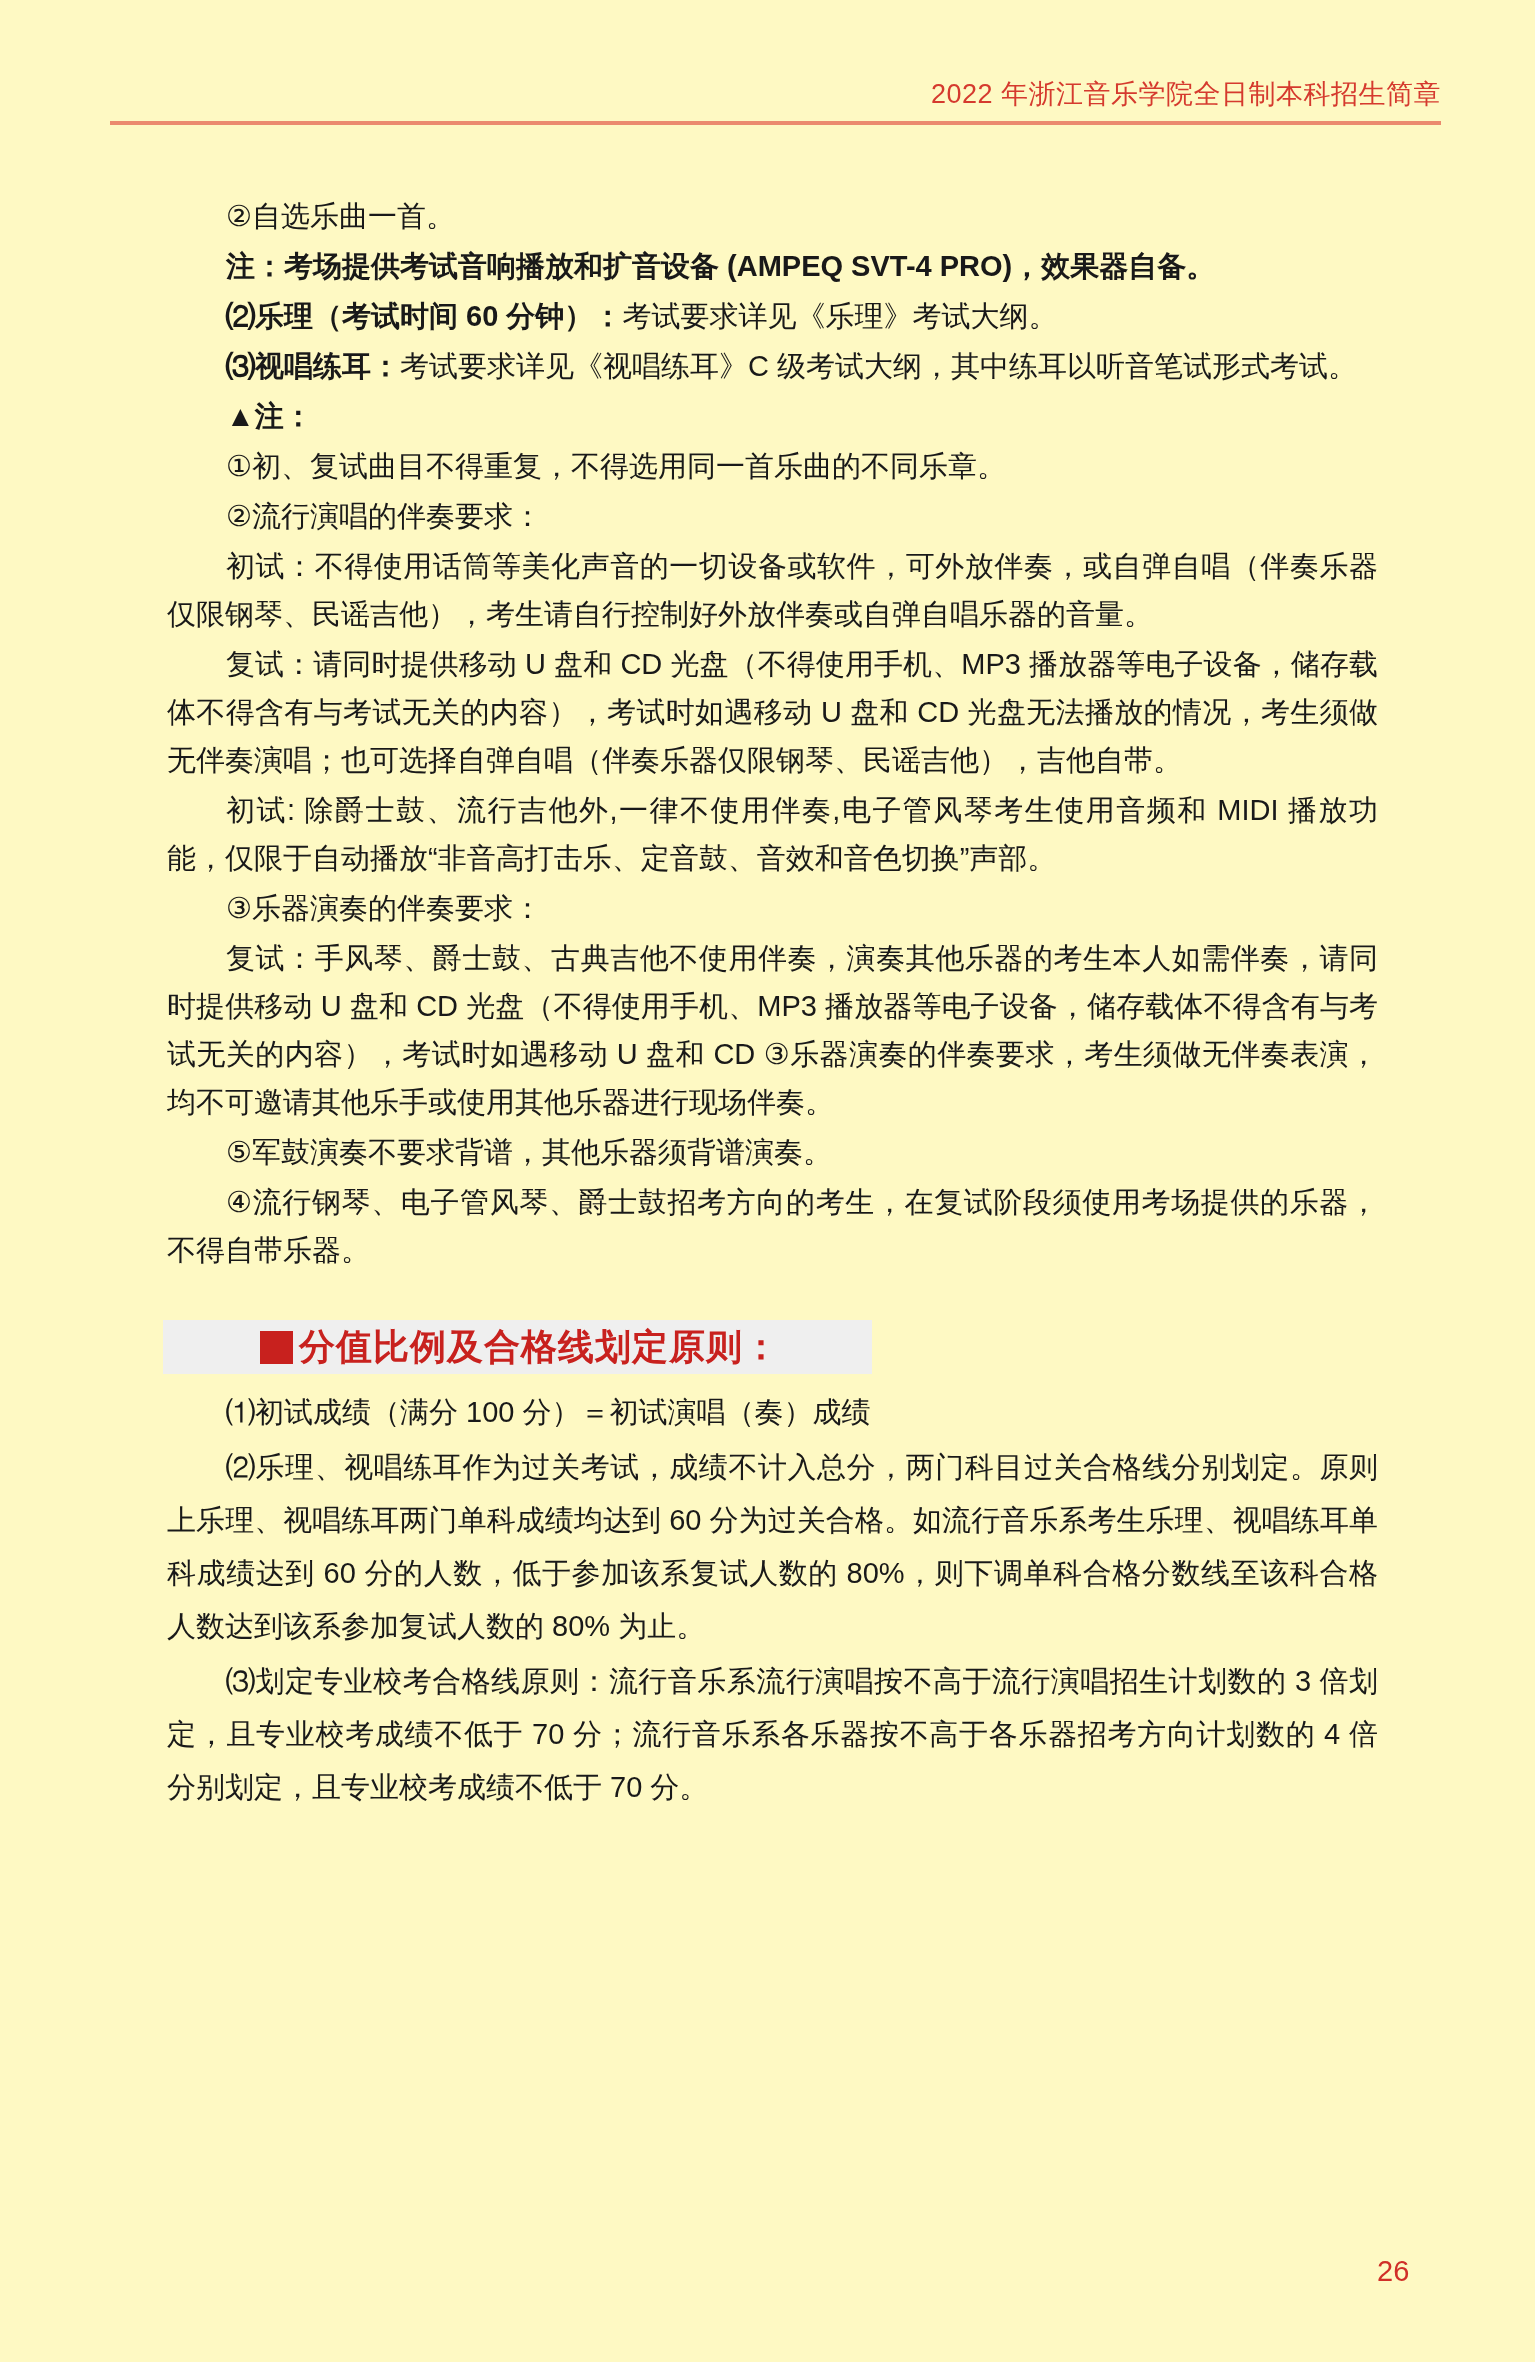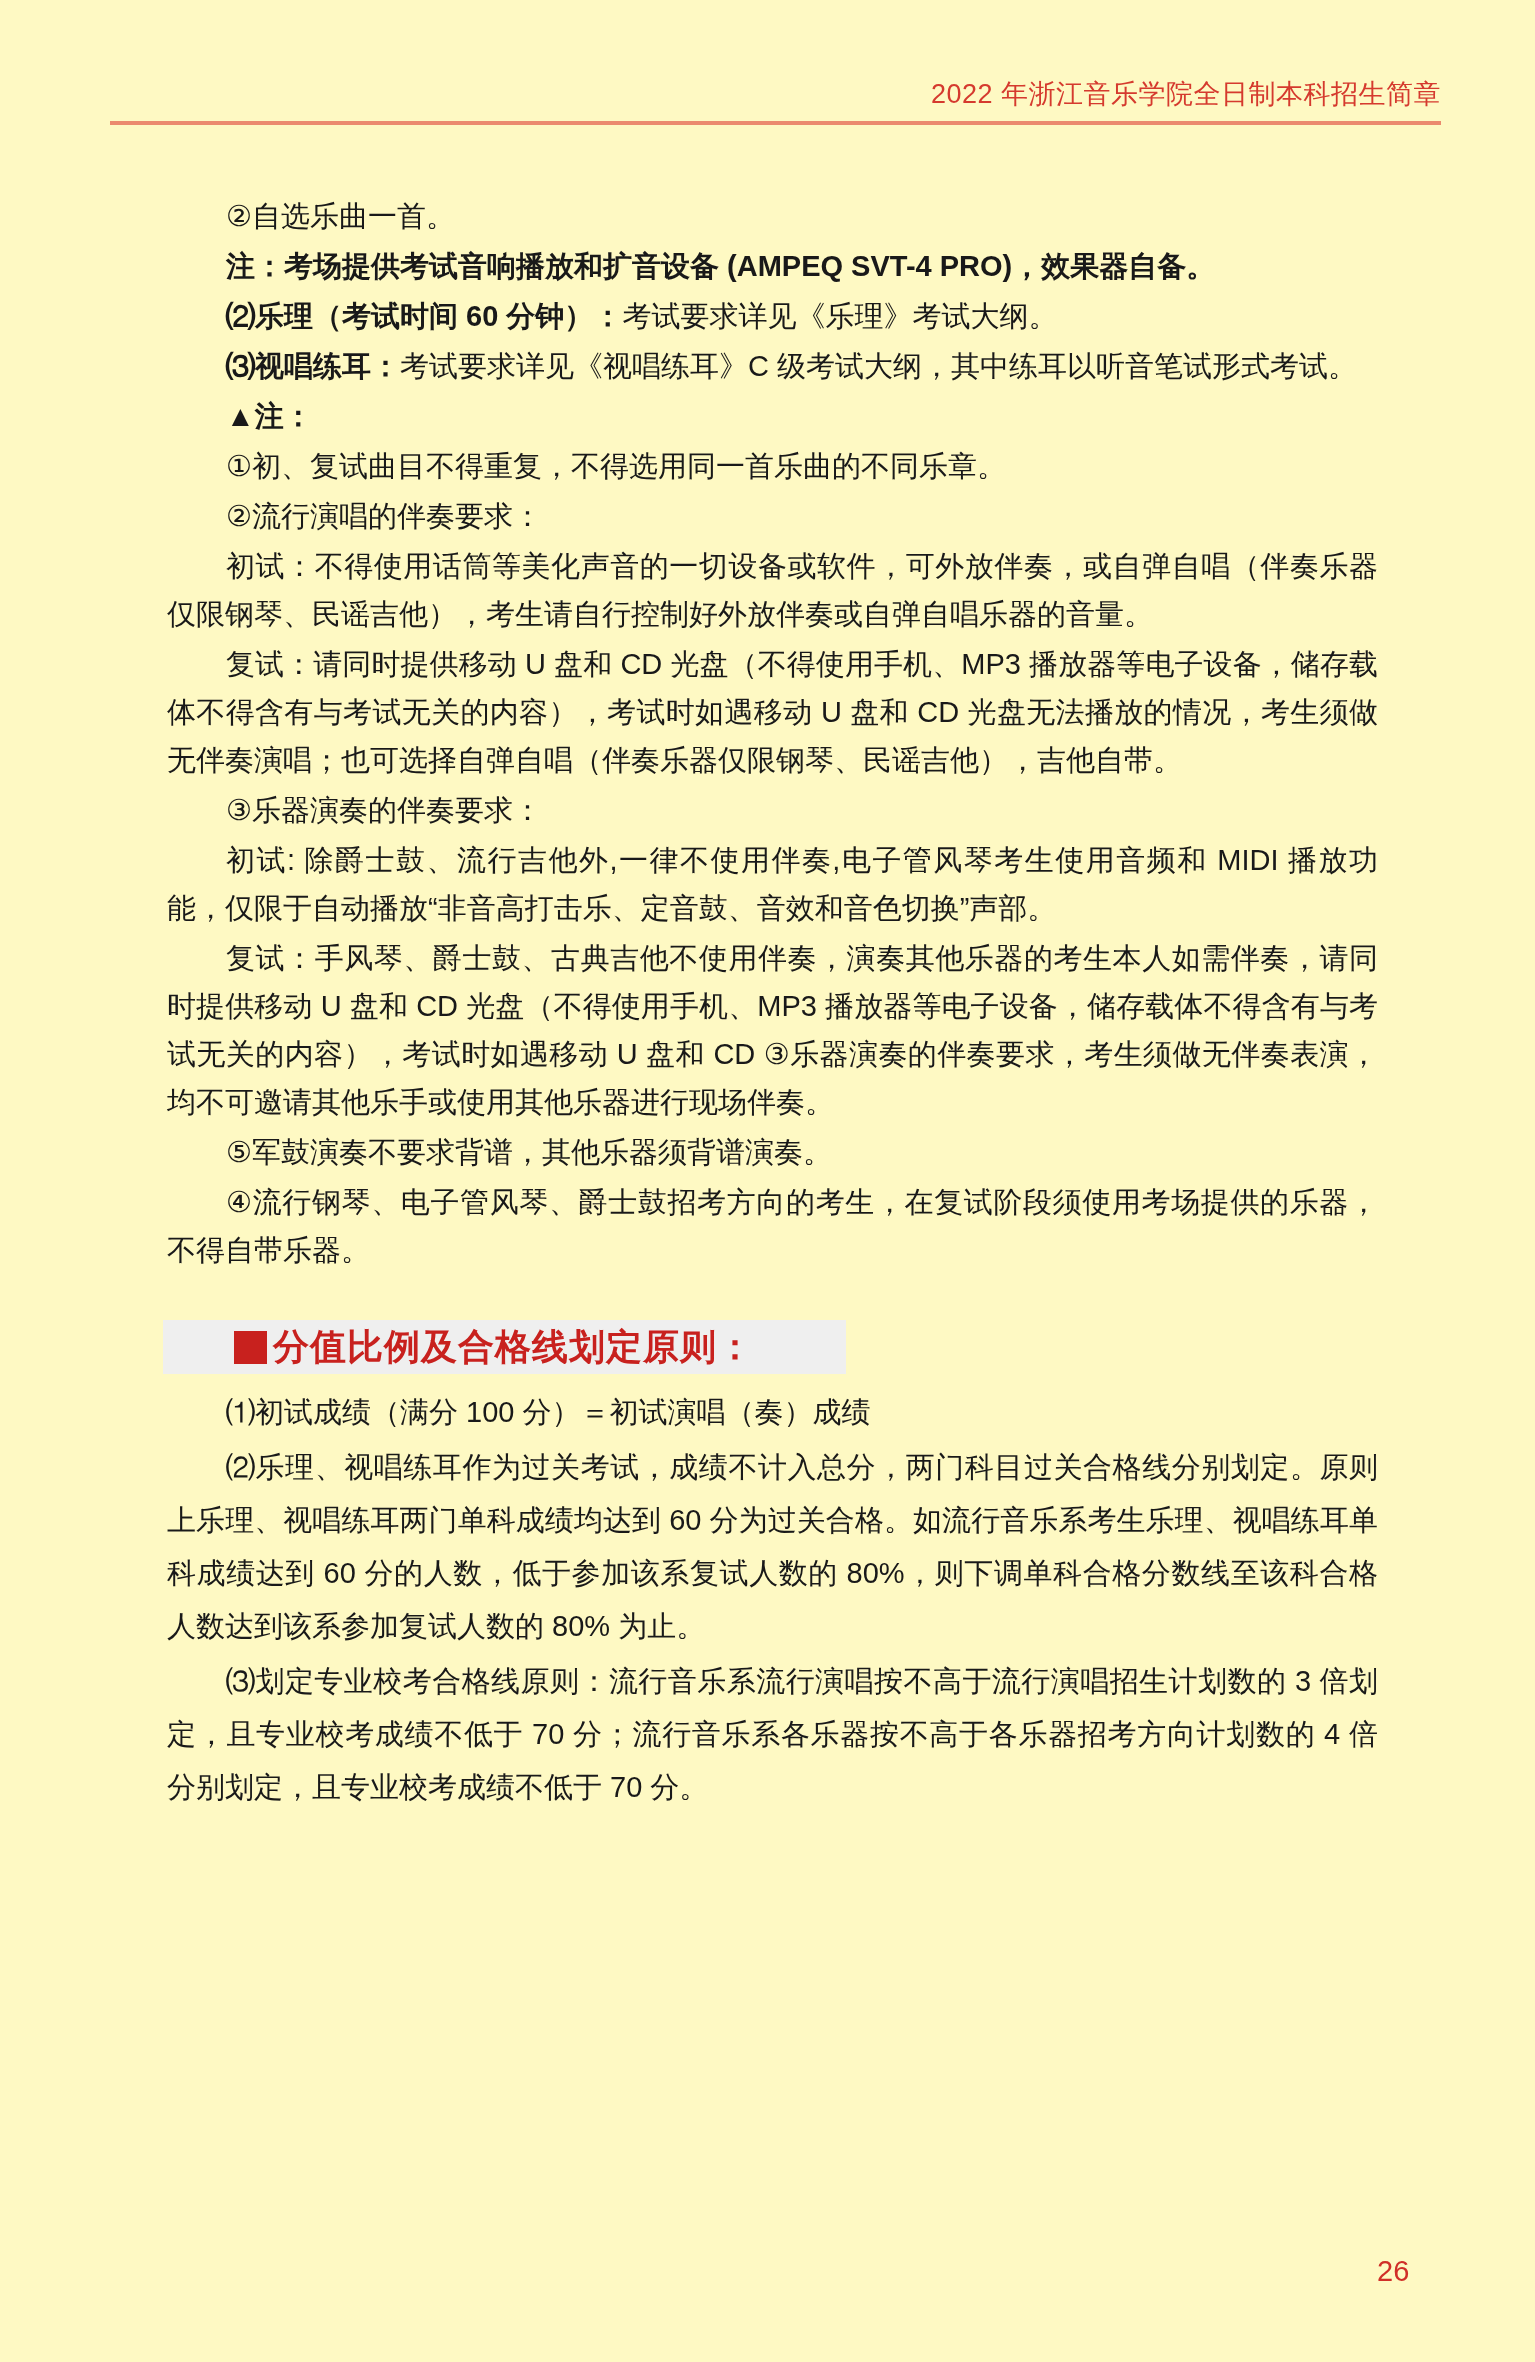--- a/index.html
+++ b/index.html
@@ -23,21 +23,21 @@
     color:#191919;
   }
   .block-1 { top:190px; }
   .block-1 p { line-height:48px; }
   .block-2 { top:1384px; }
   .block-2 p { line-height:53px; margin-bottom:2px; }
   .bold { font-weight:bold; }
   .section-bar {
     position:absolute; top:1320px; left:163px; width:683px; height:54px;
     background:var(--heading_bg,#efefef);
-    display:flex; align-items:center;
+    display:flex; align-items:center;padding-left:26px;
   }
   .section-bullet {
     width:33px; height:33px; flex:none; margin-left:71px;
     background:var(--heading_red,#c8211e);
   }
   .section-title {
     margin-left:6px; white-space:nowrap;
     font-size:36px; font-weight:bold; letter-spacing:1px;
     color:var(--heading_red,#c8211e);
   }
@@ -58,22 +58,22 @@
   <div class="body-block block-1">
       <p><span>②自选乐曲一首。</span></p>
       <p><span class="bold">注：考场提供考试音响播放和扩音设备 (AMPEQ SVT-4 PRO)，效果器自备。</span></p>
       <p><span class="bold">⑵乐理（考试时间 60 分钟）：</span><span>考试要求详见《乐理》考试大纲。</span></p>
       <p><span class="bold">⑶视唱练耳：</span><span>考试要求详见《视唱练耳》C 级考试大纲，其中练耳以听音笔试形式考试。</span></p>
       <p><span class="bold">▲注：</span></p>
       <p><span>①初、复试曲目不得重复，不得选用同一首乐曲的不同乐章。</span></p>
       <p><span>②流行演唱的伴奏要求：</span></p>
       <p><span>初试：不得使用话筒等美化声音的一切设备或软件，可外放伴奏，或自弹自唱（伴奏乐器仅限钢琴、民谣吉他），考生请自行控制好外放伴奏或自弹自唱乐器的音量。</span></p>
       <p><span>复试：请同时提供移动 U 盘和 CD 光盘（不得使用手机、MP3 播放器等电子设备，储存载体不得含有与考试无关的内容），考试时如遇移动 U 盘和 CD 光盘无法播放的情况，考生须做无伴奏演唱；也可选择自弹自唱（伴奏乐器仅限钢琴、民谣吉他），吉他自带。</span></p>
+      <p><span>初试: 除爵士鼓、流行吉他外,一律不使用伴奏,电子管风琴考生使用音频和 MIDI 播放功能，仅限于自动播放“非音高打击乐、定音鼓、音效和音色切换”声部。</span></p>
       <p><span>③乐器演奏的伴奏要求：</span></p>
-      <p><span>初试: 除爵士鼓、流行吉他外,一律不使用伴奏,电子管风琴考生使用音频和 MIDI 播放功能，仅限于自动播放“非音高打击乐、定音鼓、音效和音色切换”声部。</span></p>
       <p><span>复试：手风琴、爵士鼓、古典吉他不使用伴奏，演奏其他乐器的考生本人如需伴奏，请同时提供移动 U 盘和 CD 光盘（不得使用手机、MP3 播放器等电子设备，储存载体不得含有与考试无关的内容），考试时如遇移动 U 盘和 CD ③乐器演奏的伴奏要求，考生须做无伴奏表演，均不可邀请其他乐手或使用其他乐器进行现场伴奏。</span></p>
       <p><span>⑤军鼓演奏不要求背谱，其他乐器须背谱演奏。</span></p>
       <p><span>④流行钢琴、电子管风琴、爵士鼓招考方向的考生，在复试阶段须使用考场提供的乐器，不得自带乐器。</span></p>
     </div>
 
   <div class="section-bar">
     <span class="section-bullet"></span>
     <span class="section-title">分值比例及合格线划定原则：</span>
   </div>
 

